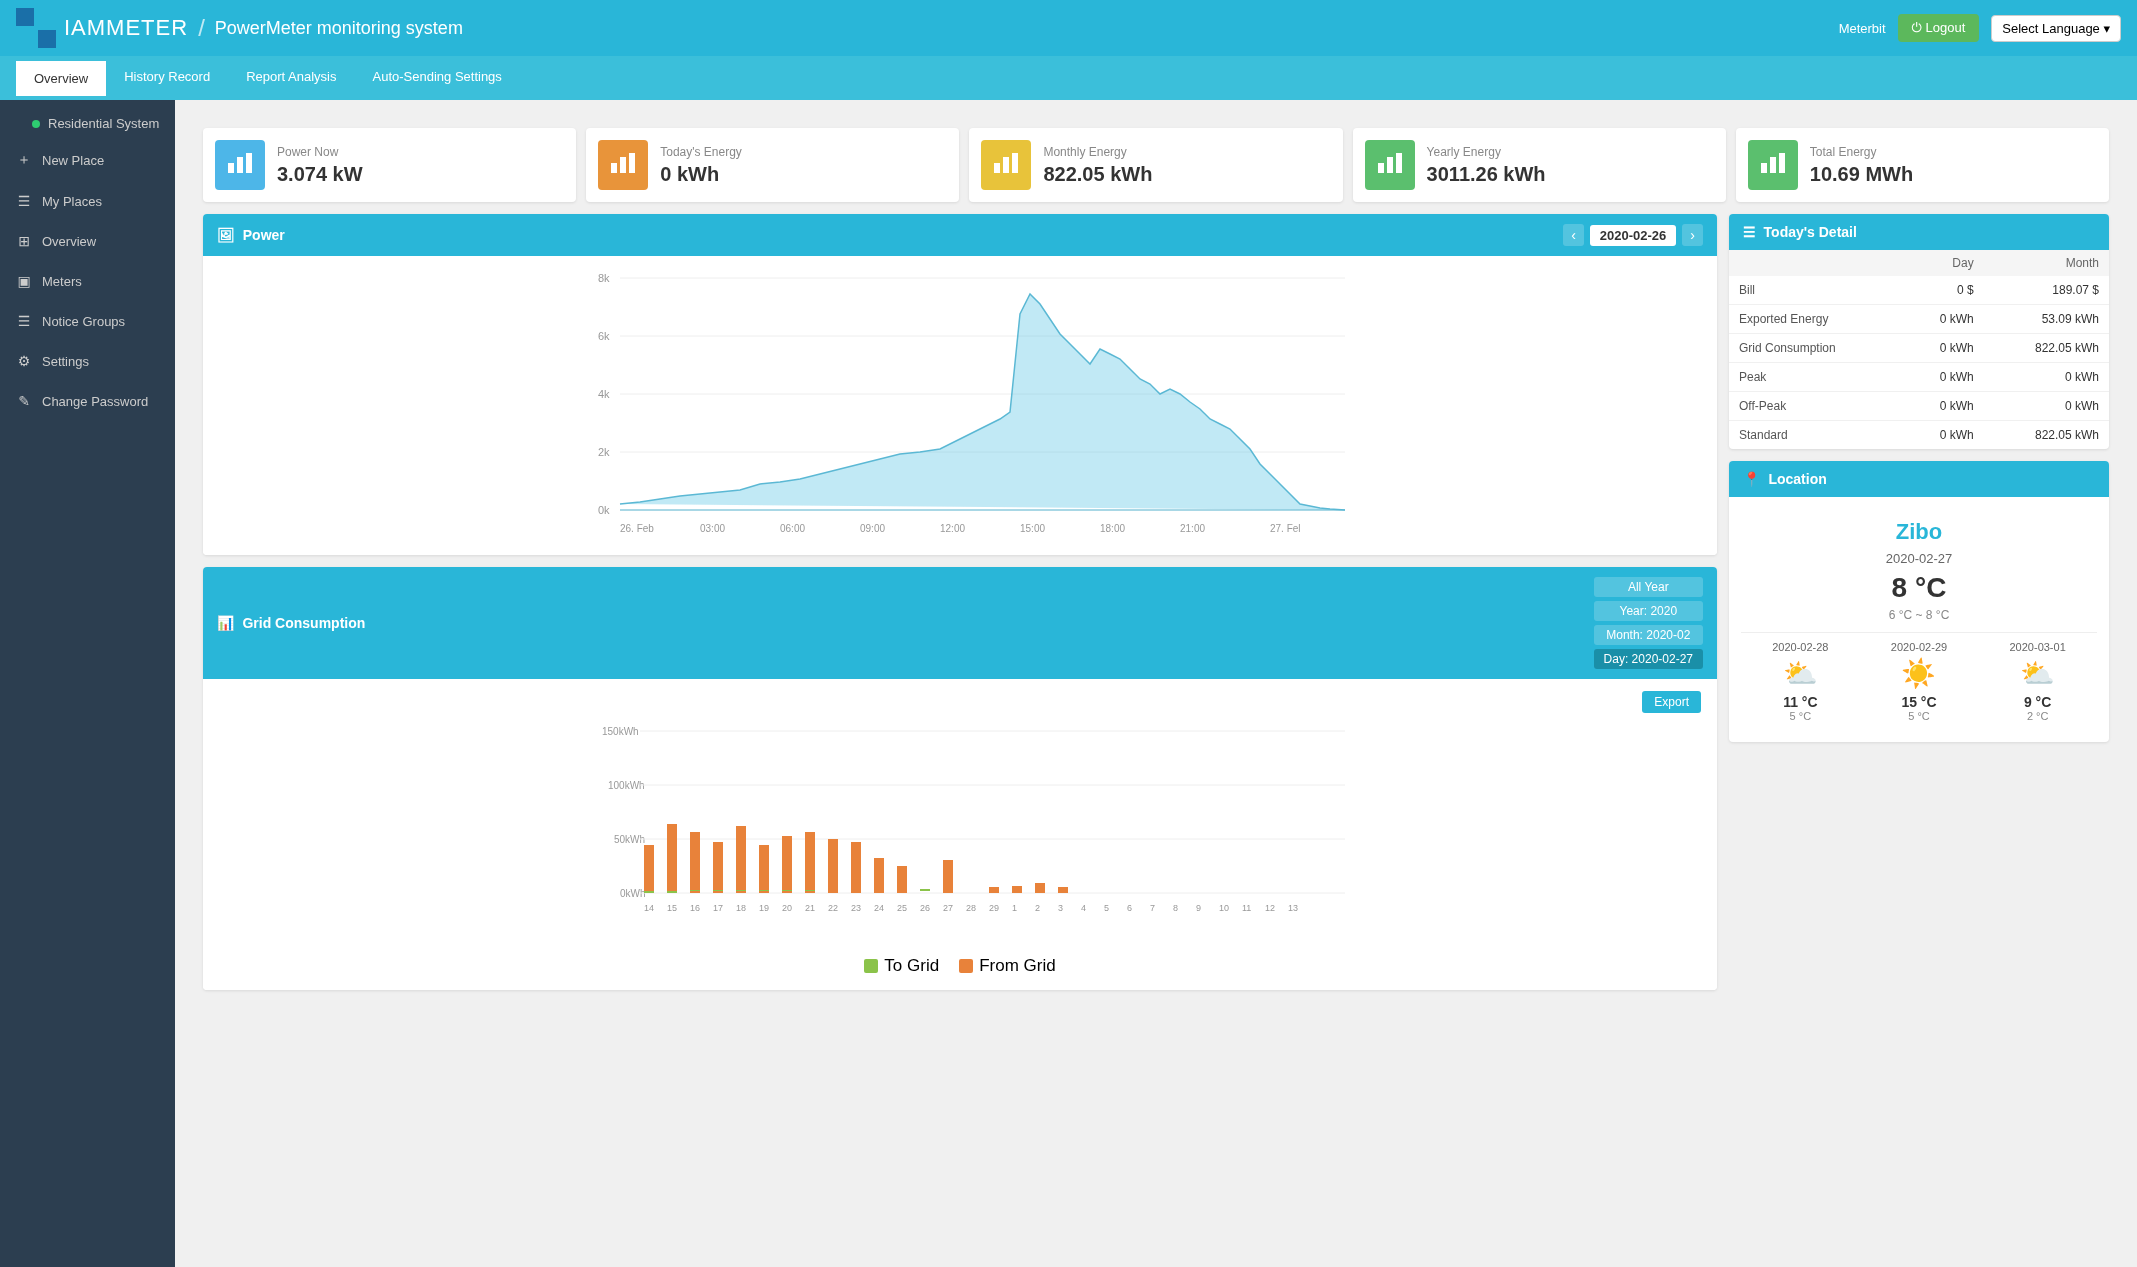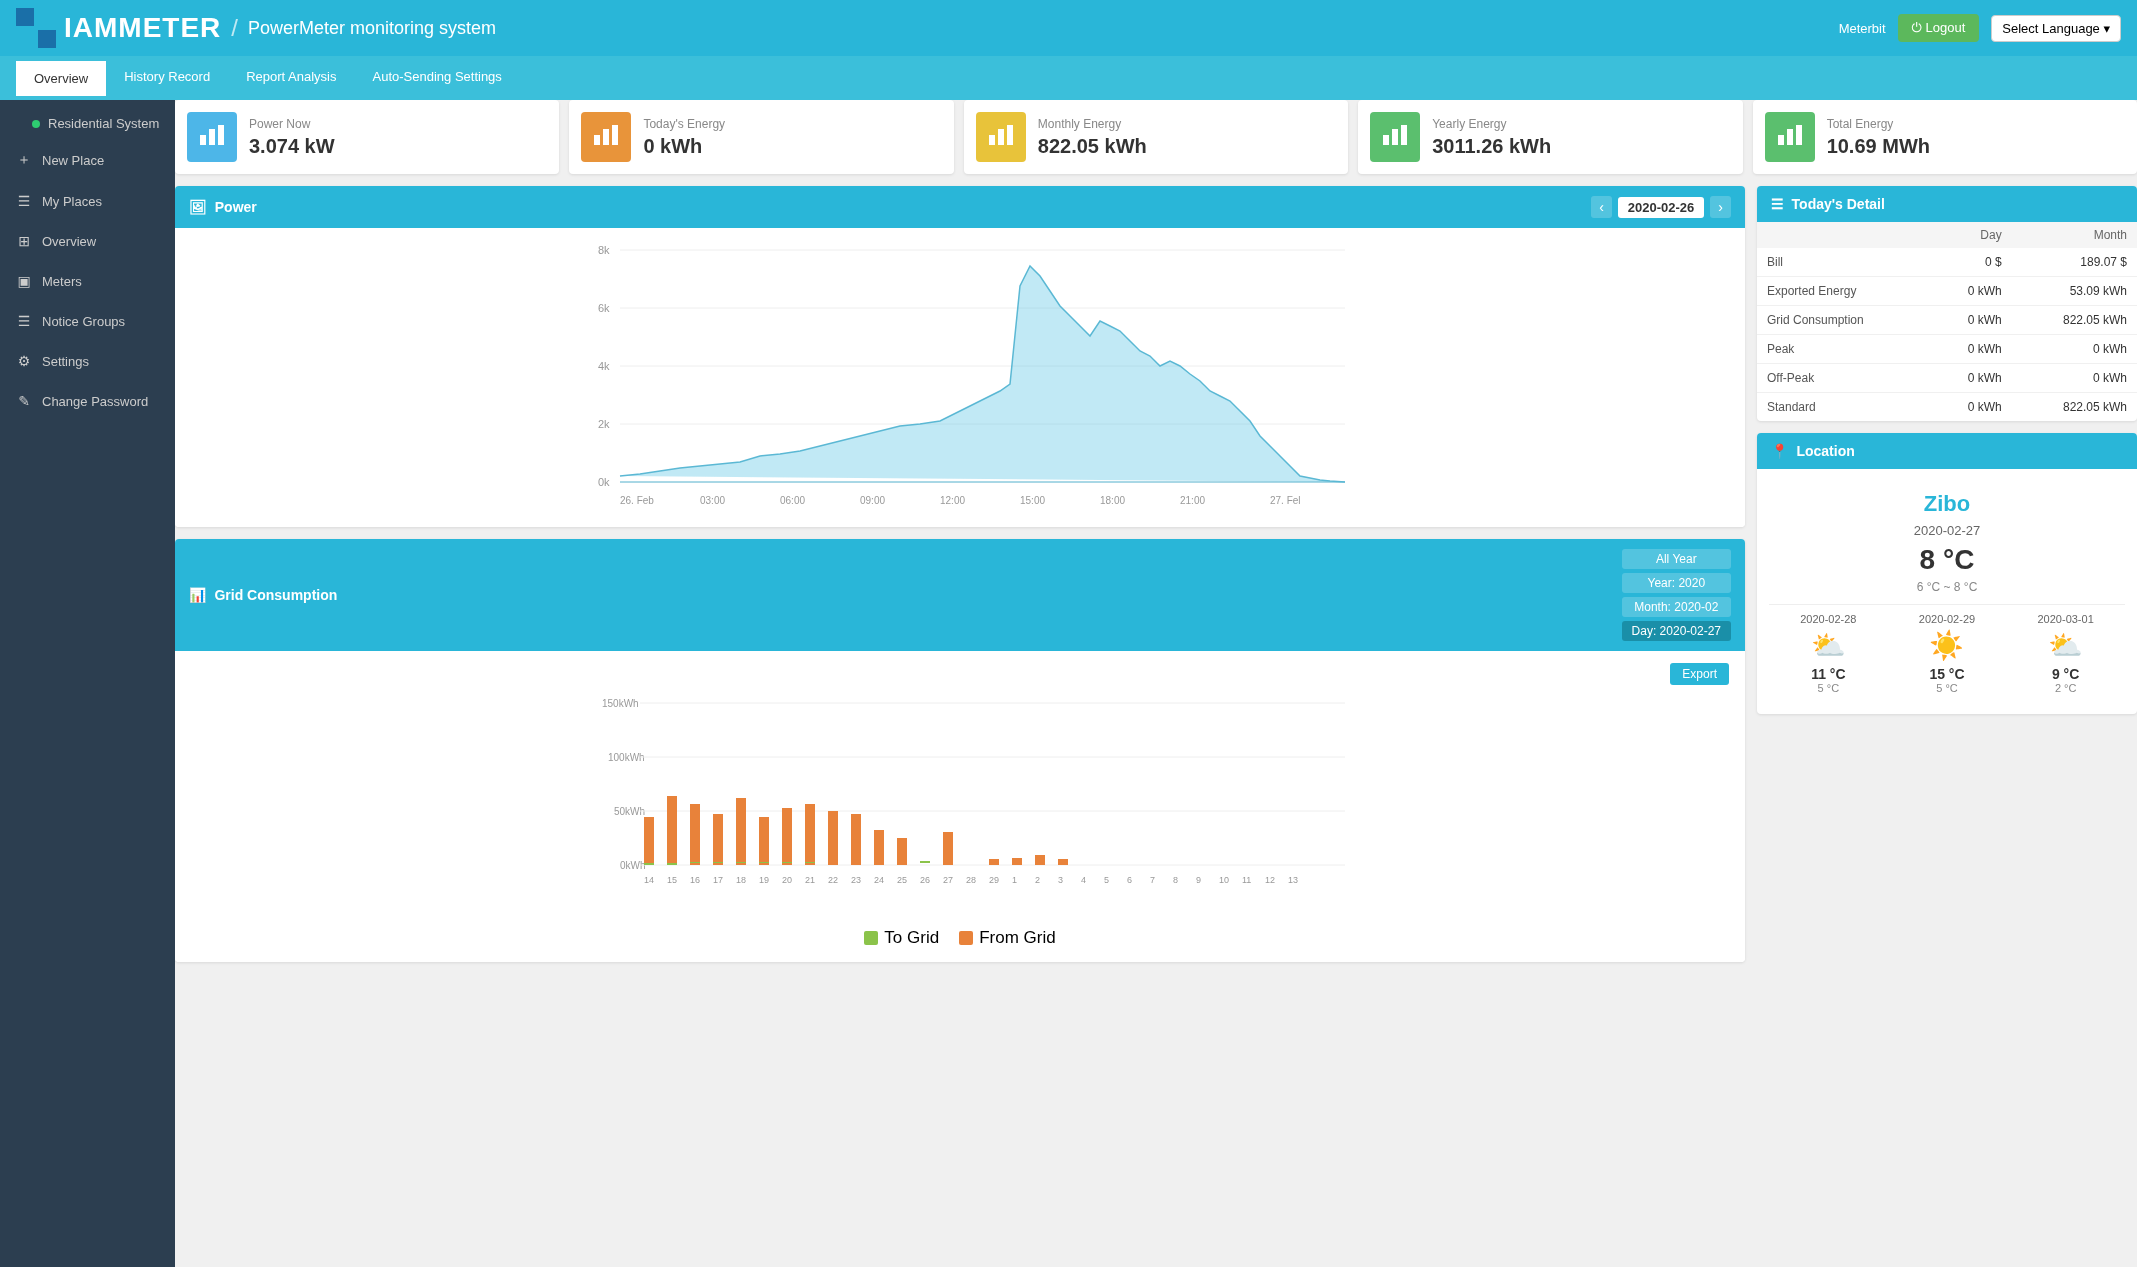--- a/index.html
+++ b/index.html
@@ -17,22 +17,22 @@
     .logo-box {
       display: flex;
       align-items: center;
       gap: 8px;
     }
     .logo-icon {
       width: 40px;
       height: 40px;
     }
     .logo-text {
-      font-size: 28px;
-      font-weight: bold;
+      font-size: 22px;
+      font-weight: normal;
       color: white;
       letter-spacing: 1px;
     }
     .header-divider {
       color: white;
       font-size: 24px;
       margin: 0 10px;
       opacity: 0.7;
     }
     .header-title {
@@ -135,21 +135,21 @@
     .sidebar-icon {
       font-size: 14px;
       width: 16px;
       text-align: center;
     }
 
     
     .content {
       flex: 1;
       overflow-y: auto;
-      padding: 0;
+      padding: 28px;
       background: #f0f0f0;
     }
 
     
     .stat-cards {
       display: flex;
       gap: 10px;
       margin-bottom: 12px;
     }
     .stat-card {

